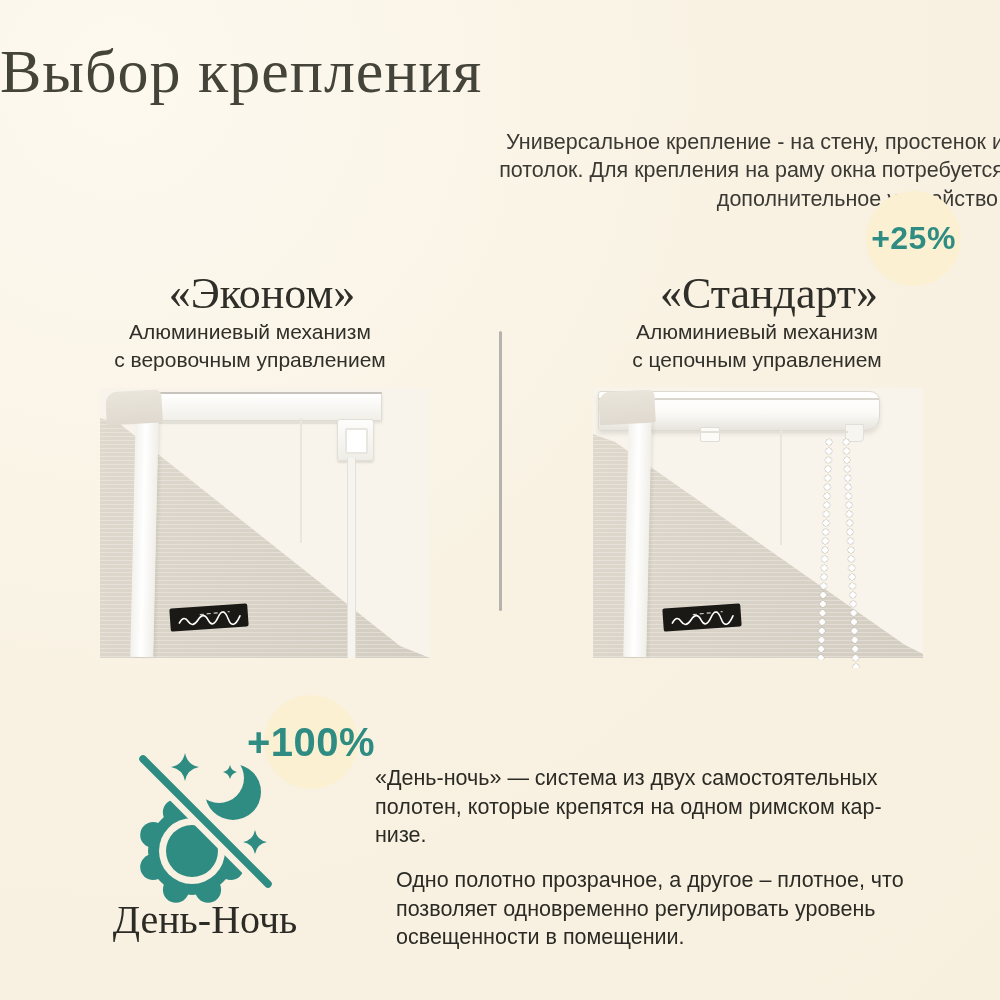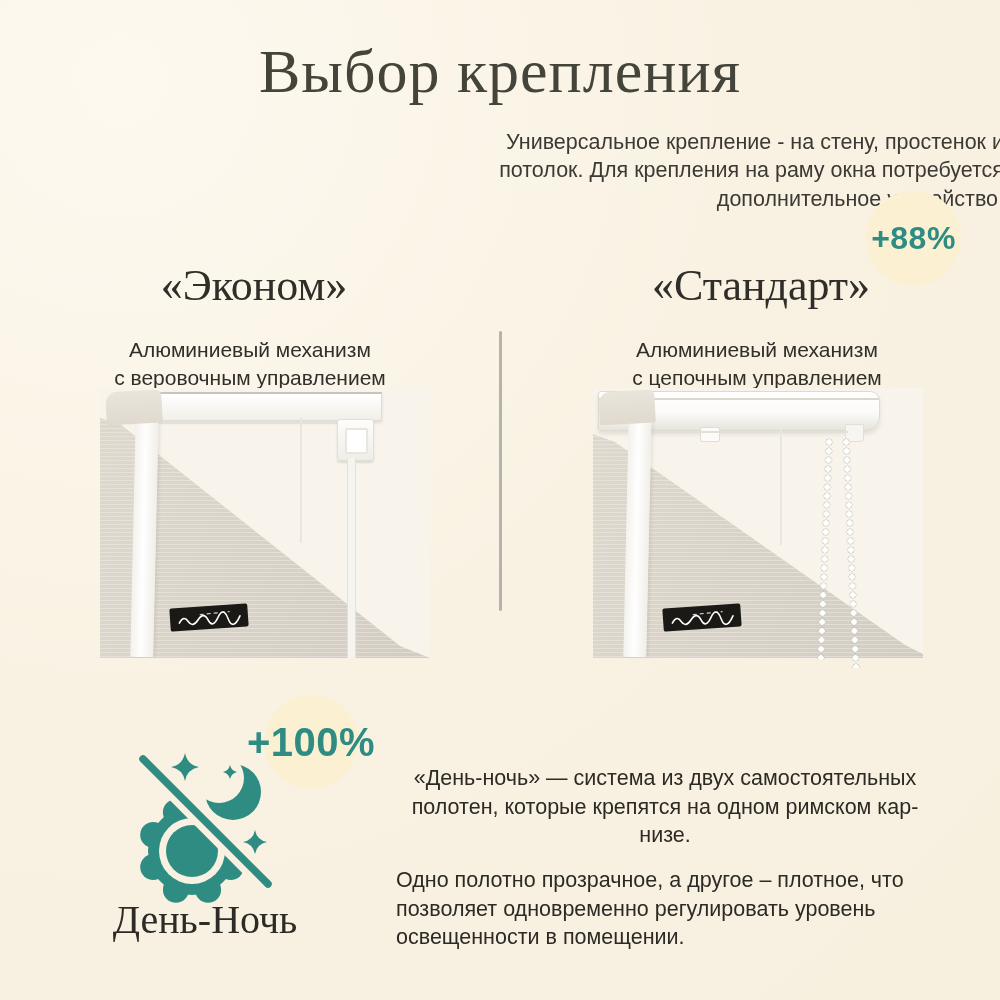--- a/index.html
+++ b/index.html
@@ -1,33 +1,33 @@
 <!DOCTYPE html>
 <html><head>
 <meta charset="utf-8">
 <style>
   html,body{margin:0;padding:0;}
   .page{position:relative;width:1000px;height:1000px;overflow:hidden;
     background:radial-gradient(circle at 12% 8%, #fdf9ef 0%, #f9f2e3 50%, #f7f0df 100%);
     font-family:"Liberation Sans", sans-serif;color:#34332d;}
 
-  .title{position:absolute;top:36px;left:0;width:1000px;margin:0;text-align:center;
+  .title{position:absolute;top:36px;left:0;width:1000px;margin:0;text-align:left;
     font-family:"Liberation Serif", serif;font-weight:500;font-size:62px;color:#45443b;letter-spacing:1px;}
   .subtitle{position:absolute;top:128px;left:4px;width:1000px;margin:0;text-align:right;
     font-size:21.5px;line-height:1.32;color:#3a3933;white-space:pre-line;}
 
   .badge{position:absolute;border-radius:50%;background:#fcf0d2;display:flex;align-items:center;
     justify-content:center;color:#2e8c82;font-weight:bold;letter-spacing:.5px;}
   .badge-standard{left:866px;top:191px;width:95px;height:95px;font-size:32px;}
   .badge-daynight{left:264px;top:695px;width:94px;height:94px;font-size:40px;z-index:0;}
 
-  .opt-name{position:absolute;top:256px;width:360px;margin:4px;text-align:center;
+  .opt-name{position:absolute;top:256px;width:360px;margin:12px;text-align:center;
     font-family:"Liberation Serif", serif;font-weight:500;font-size:44px;color:#2f2e28;}
   .opt-name-left{left:70px;}  .opt-name-right{left:577px;}
-  .opt-desc{position:absolute;top:336px;width:360px;margin:0;text-align:center;
+  .opt-desc{position:absolute;top:318px;width:360px;margin:0;text-align:center;
     font-size:21px;line-height:1.32;color:#302f29;white-space:pre-line;}
   .opt-desc-left{left:70px;}  .opt-desc-right{left:577px;}
 
   .divider{position:absolute;left:499px;top:331px;width:3px;height:280px;background:#b5b3ad;border-radius:2px;}
 
   .photo{position:absolute;top:388px;width:330px;height:270px;background:#f8f4ec;}
   .photo-left{left:100px;}  .photo-right{left:593px;}
   .photo *{position:absolute;}
 
   .rail{left:27px;top:4px;width:253px;height:26px;background:linear-gradient(#ffffff,#f1efe8);
@@ -68,34 +68,34 @@
   .chain{top:50px;width:8px;z-index:4;background-repeat:repeat-y;background-size:8px 9px;
     background-image:radial-gradient(circle at 4px 4px,#ffffff 2.7px,#b5b1a7 3.1px,rgba(0,0,0,0) 3.8px);}
   .chain-1{left:228px;height:222px;transform:rotate(2.2deg);}
   .chain-2{left:254px;height:230px;transform:rotate(-2.5deg);}
 
   .dn-icon{position:absolute;left:108px;top:742px;width:200px;height:172px;z-index:1;}
   .dn-caption{position:absolute;left:75px;top:896px;width:260px;text-align:center;margin:0;
     font-family:"Liberation Serif", serif;font-weight:400;font-size:40px;color:#2c2b25;z-index:2;}
   .dn-p{position:absolute;left:375px;width:580px;margin:0;font-size:21.5px;line-height:1.33;
     color:#2b2a24;white-space:pre-line;}
-  .dn-p1{top:764px;text-align:center;}  .dn-p2{top:866px;margin-left:21px;}
+  .dn-p1{top:764px;}  .dn-p2{top:866px;margin-left:21px;}
 </style>
 </head>
 <body>
 
 <div class="page">
 
   <h1 class="title">Выбор крепления</h1>
   <p class="subtitle">Универсальное крепление - на стену, простенок и
 потолок. Для крепления на раму окна потребуется
 дополнительное устройство.</p>
 
   <div class="badge badge-standard">
-    <span>+88%</span>
+    <span>+25%</span>
   </div>
 
   <h2 class="opt-name opt-name-left">«Эконом»</h2>
   <h2 class="opt-name opt-name-right">«Стандарт»</h2>
   <p class="opt-desc opt-desc-left">Алюминиевый механизм
 с веровочным управлением</p>
   <p class="opt-desc opt-desc-right">Алюминиевый механизм
 с цепочным управлением</p>
 
   <div class="divider"></div>

